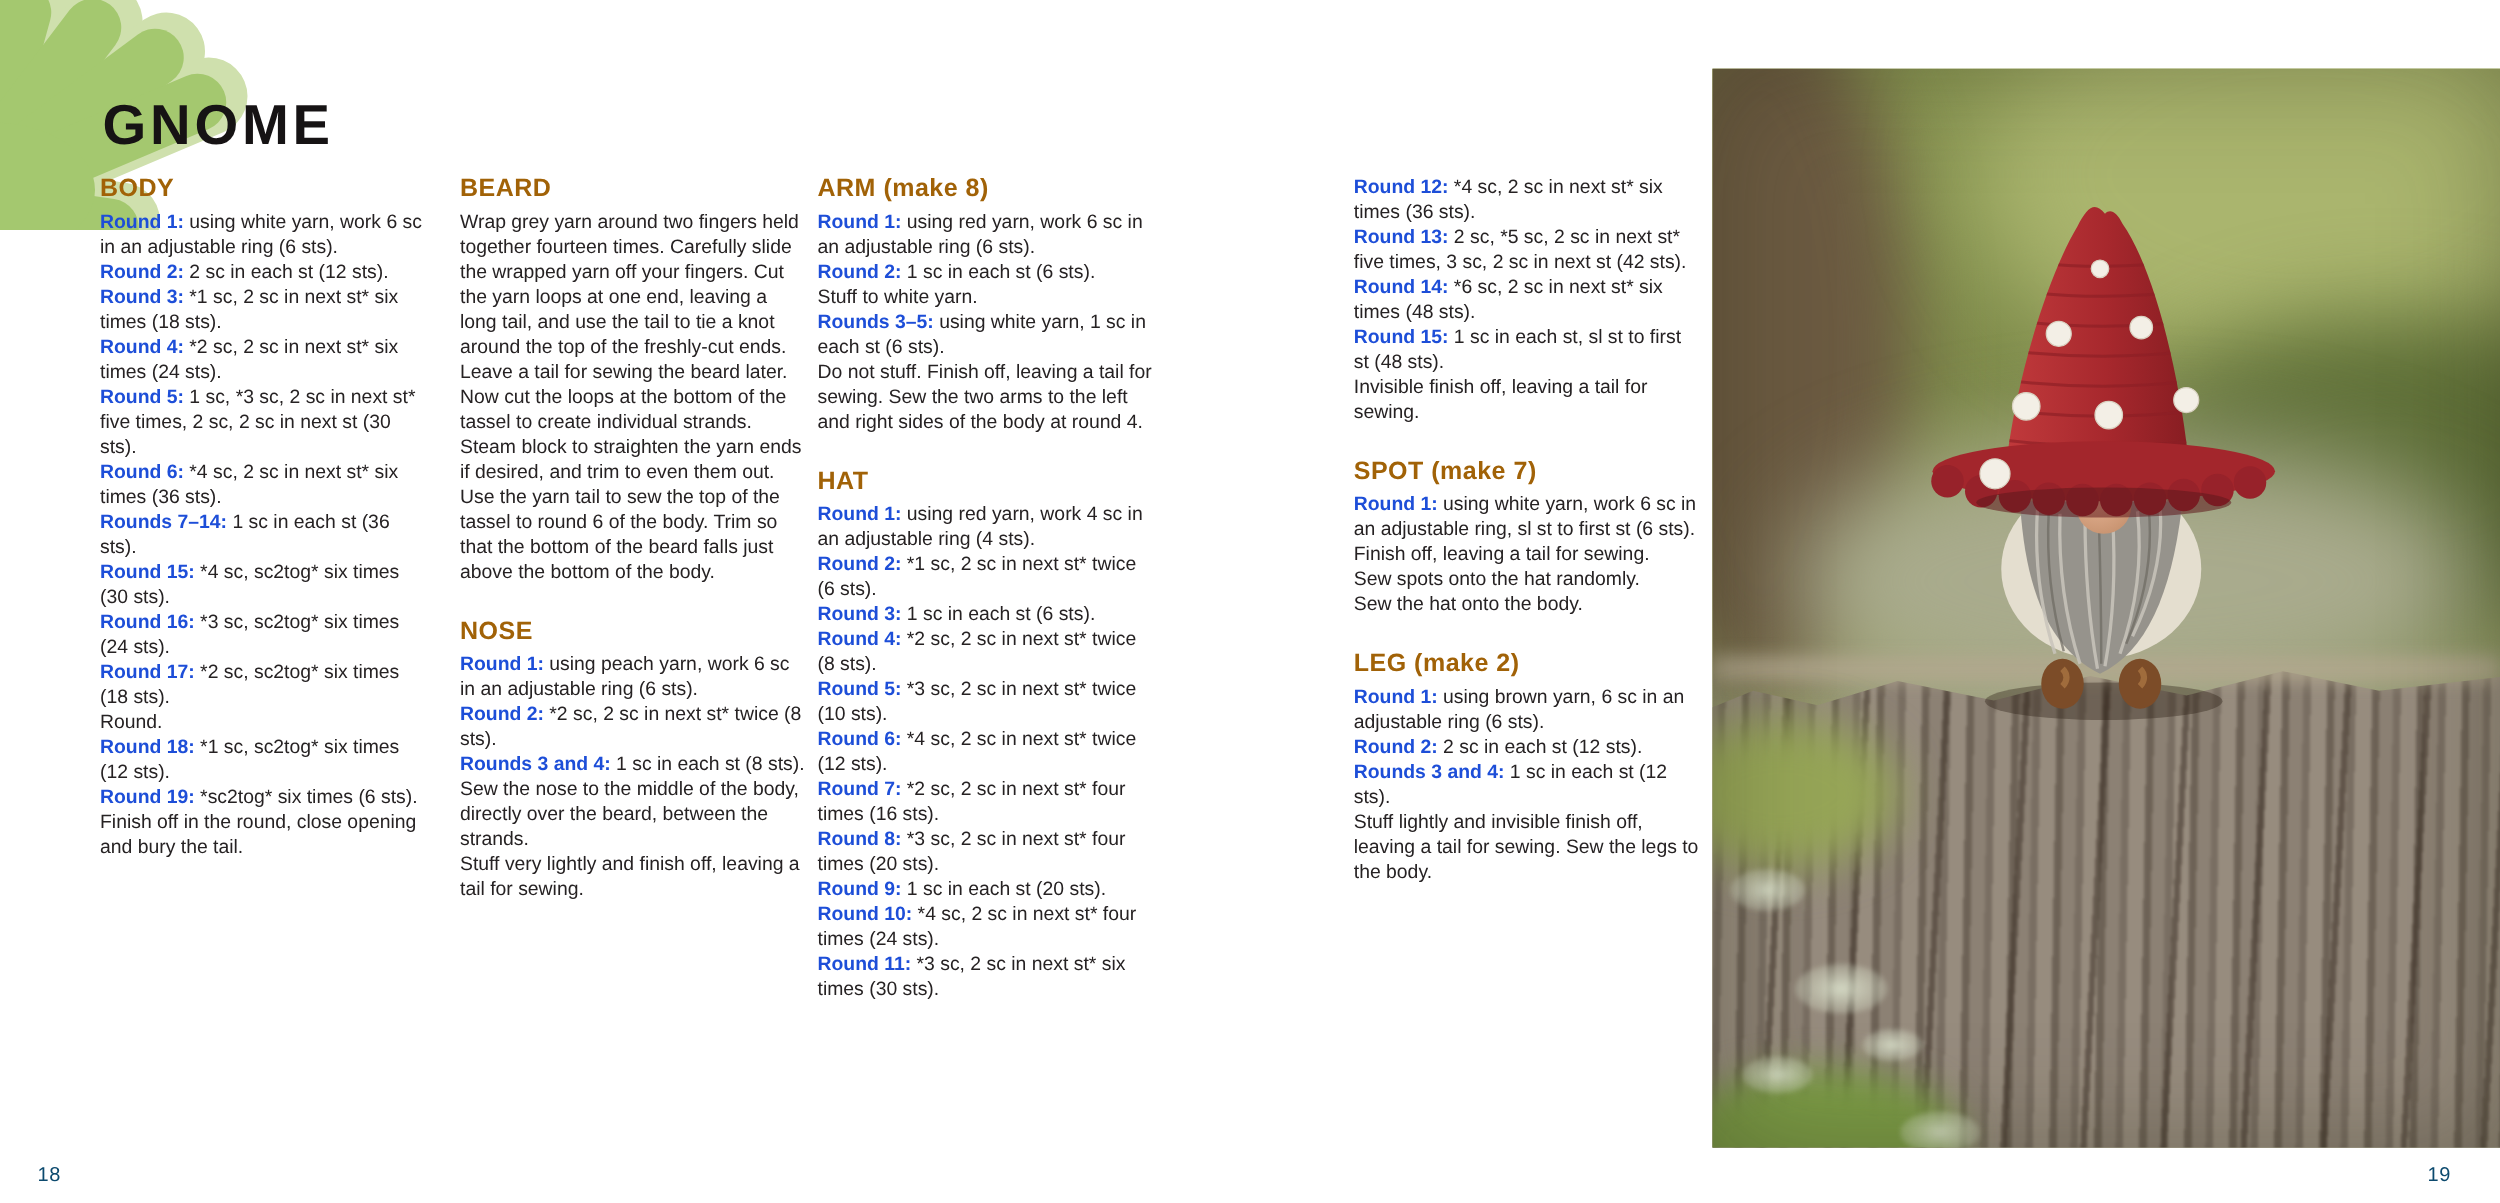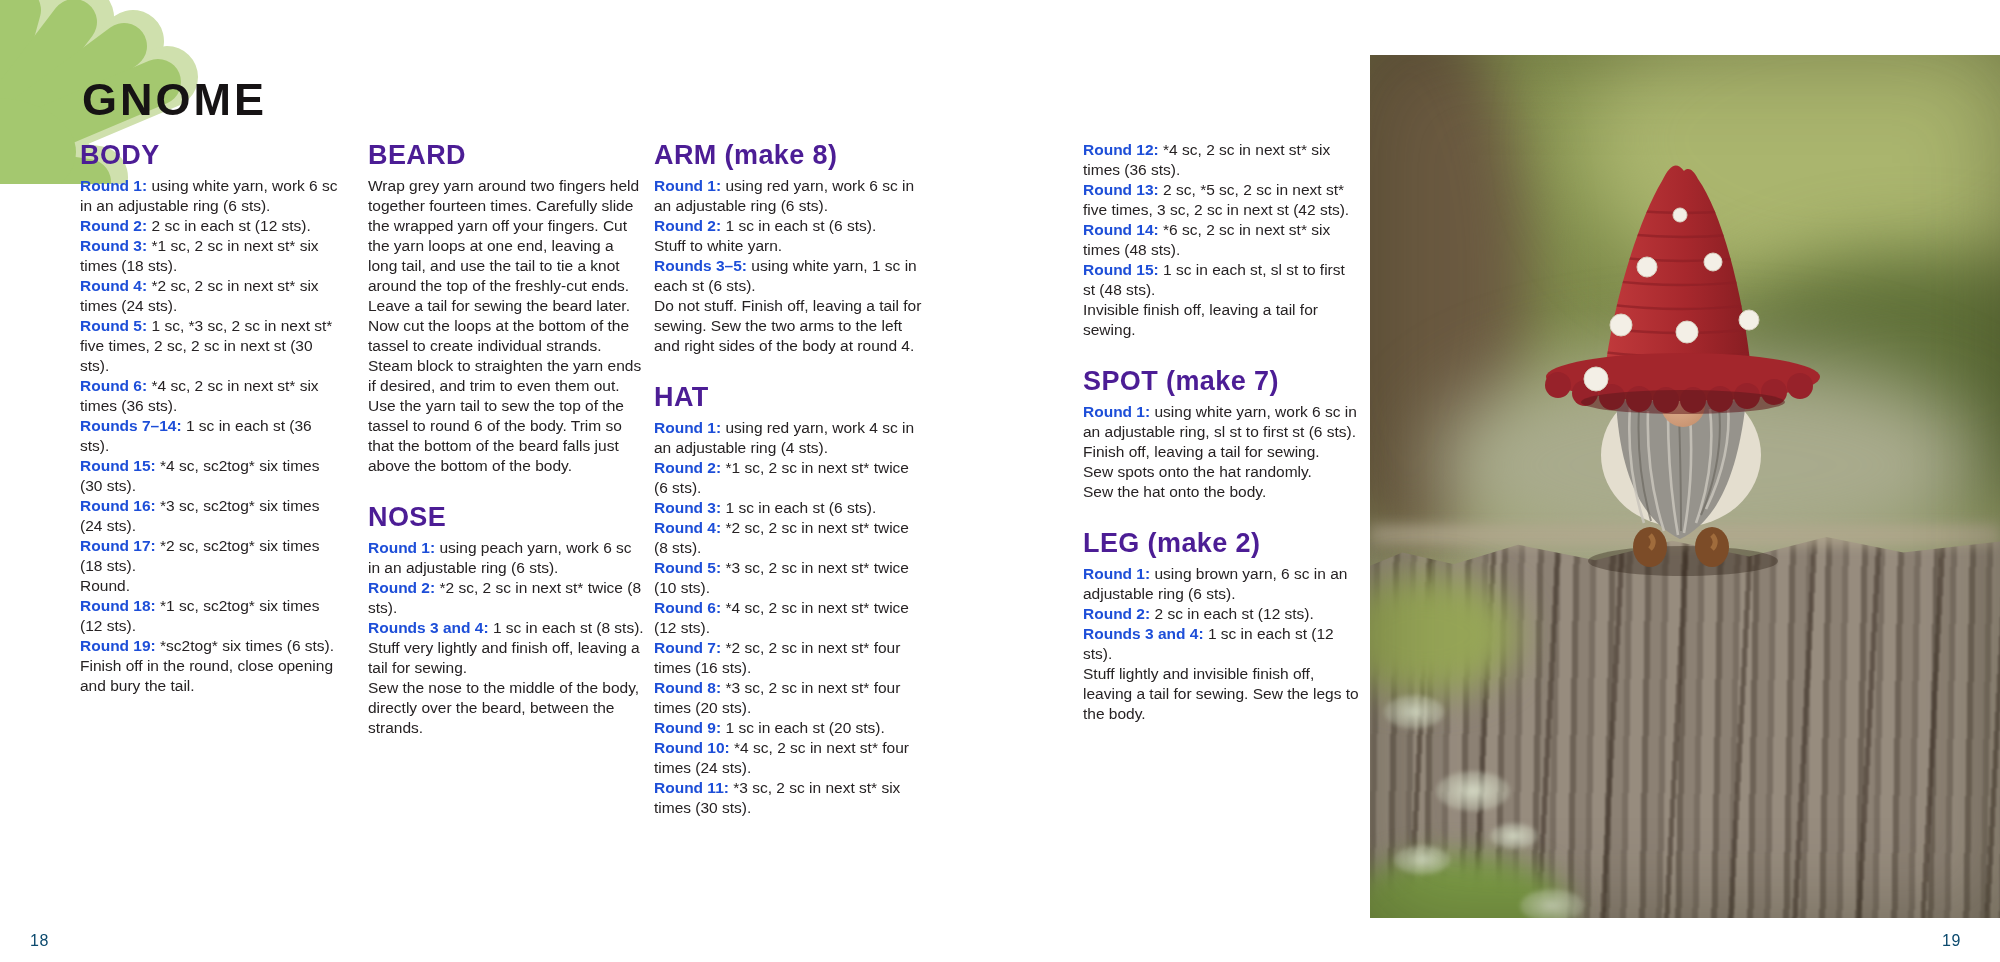--- a/index.html
+++ b/index.html
@@ -17,21 +17,21 @@
     font-size:45px;font-weight:900;letter-spacing:3px;color:#161314;text-align:center;
   }
   
   #columns{position:absolute;top:140px;left:0;width:1370px;height:780px;}
   .col{position:absolute;top:0;}
   .col1{left:80px;width:262px;}
   .col2{left:368px;width:278px;}
   .col3{left:654px;width:272px;}
   .col4{left:1083px;width:278px;}
   .pattern-section h3{
-    font-size:27px;font-weight:800;margin:26px 0 5px 0;letter-spacing:.4px;color:#4c1d95;
+    font-size:20px;font-weight:800;margin:26px 0 5px 0;letter-spacing:.4px;color:#a16207;
   }
   .pattern-section.first h3{margin-top:0;}
   .pattern-section p{margin:0;font-size:15.5px;line-height:20px;color:#262223;}
   .pattern-section p strong{font-weight:700;color:#1d4ed8;text-align:center;}
   
   .folio{position:absolute;bottom:12px;font-size:16px;color:#0c4a6e;letter-spacing:.5px;}
   .folio.left{left:30px;}
   .folio.right{left:1942px;}
   
   .photo{
@@ -114,22 +114,22 @@
     <div class="col col2">
       <section class="pattern-section first">
         <h3>BEARD</h3>
         <p>Wrap grey yarn around two fingers held together fourteen times. Carefully slide the wrapped yarn off your fingers. Cut the yarn loops at one end, leaving a long tail, and use the tail to tie a knot around the top of the freshly-cut ends. Leave a tail for sewing the beard later. Now cut the loops at the bottom of the tassel to create individual strands. Steam block to straighten the yarn ends if desired, and trim to even them out. Use the yarn tail to sew the top of the tassel to round 6 of the body. Trim so that the bottom of the beard falls just above the bottom of the body.</p>
       </section>
       <section class="pattern-section">
         <h3>NOSE</h3>
         <p><strong>Round 1:</strong> using peach yarn, work 6 sc in an adjustable ring (6 sts).</p>
         <p><strong>Round 2:</strong> *2 sc, 2 sc in next st* twice (8 sts).</p>
         <p><strong>Rounds 3 and 4:</strong> 1 sc in each st (8 sts).</p>
+        <p>Sew the nose to the middle of the body, directly over the beard, between the strands.</p>
         <p>Stuff very lightly and finish off, leaving a tail for sewing.</p>
-        <p>Sew the nose to the middle of the body, directly over the beard, between the strands.</p>
       </section>
     </div>
     <div class="col col3">
       <section class="pattern-section first">
         <h3>ARM (make 8)</h3>
         <p><strong>Round 1:</strong> using red yarn, work 6 sc in an adjustable ring (6 sts).</p>
         <p><strong>Round 2:</strong> 1 sc in each st (6 sts).</p>
         <p>Stuff to white yarn.</p>
         <p><strong>Rounds 3–5:</strong> using white yarn, 1 sc in each st (6 sts).</p>
         <p>Do not stuff. Finish off, leaving a tail for sewing. Sew the two arms to the left and right sides of the body at round 4.</p>

